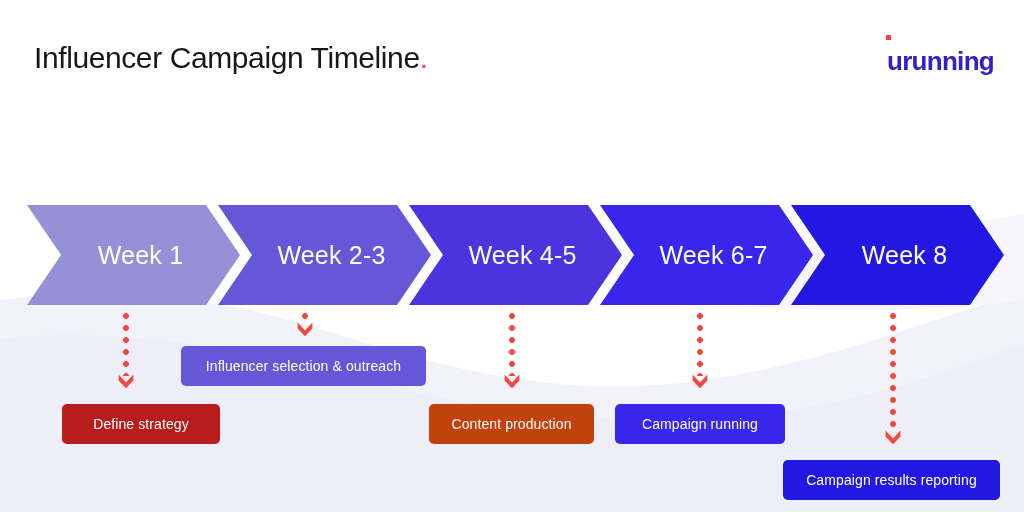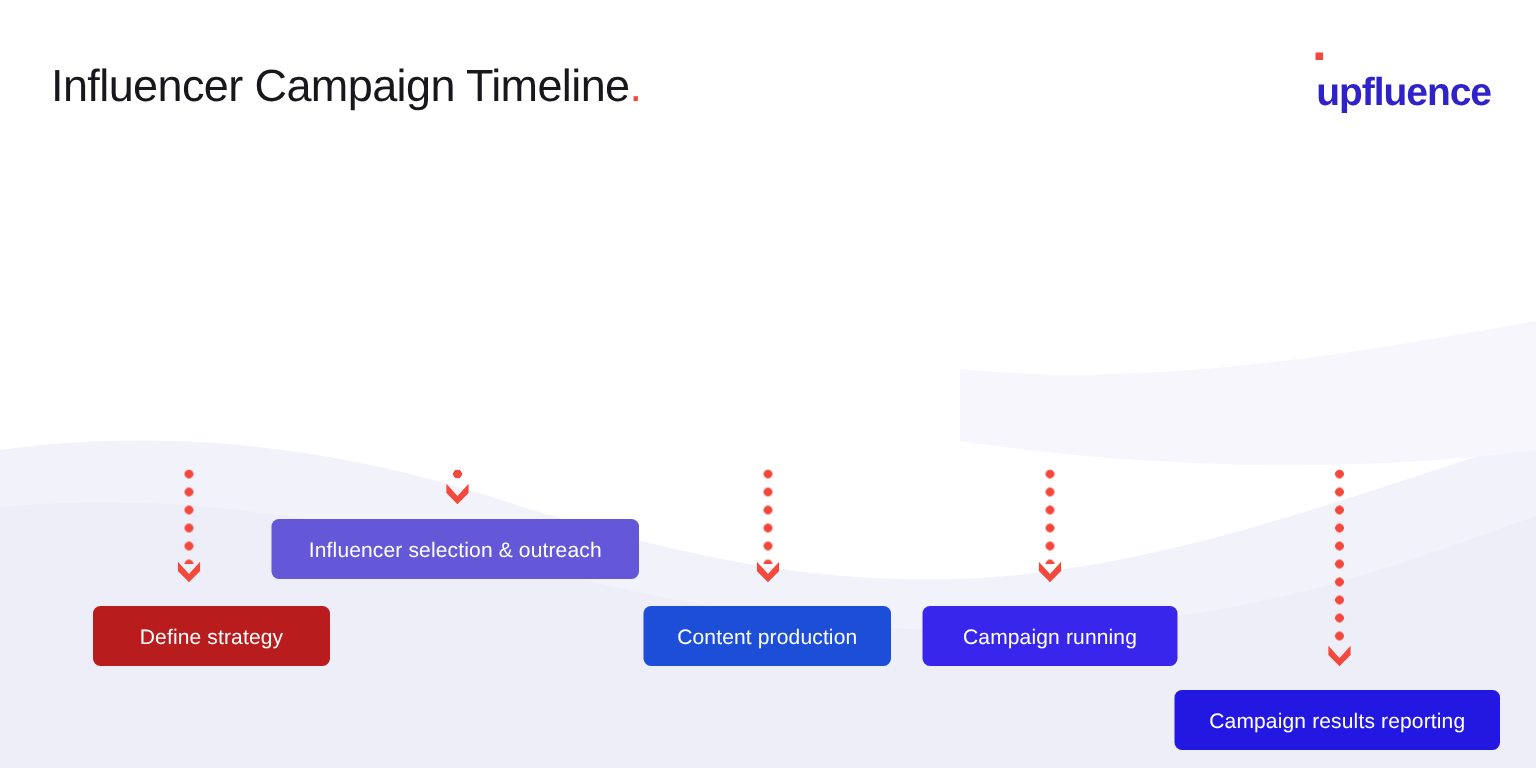--- a/index.html
+++ b/index.html
@@ -140,23 +140,45 @@
   <svg class="bg-wave-layer" viewBox="0 0 1024 512" preserveAspectRatio="none">
     <path d="M0,300 C120,284 230,300 330,332 C440,368 560,398 690,382 C810,368 930,320 1024,292 L1024,512 L0,512 Z" fill="#f2f2fa"></path>
     <path d="M0,338 C140,326 250,352 370,382 C500,414 620,430 760,414 C880,400 960,366 1024,344 L1024,512 L0,512 Z" fill="#eeeef8"></path>
     <path d="M640,246 C760,258 880,240 1024,214 L1024,300 C900,316 760,312 640,294 Z" fill="#f6f6fc"></path>
   </svg>
 
   <div class="page-title"><span>Influencer Campaign Timeline</span><span class="accent-dot">.</span></div>
 
   <div class="brand-logo">
       <span class="logo-u-wrap"><span class="logo-u-dot"></span><span>u</span></span>
-      <span>pfluence</span>
-    </div>
-
+      <span>running</span>
+    </div>
+
+  <div class="timeline">
+
+    <div class="chev" style="left:27px; width:213px; background:#9691d6;">
+      <span class="chev-label">Week 1</span>
+    </div>
+
+    <div class="chev" style="left:218px; width:213px; background:#6457d8;">
+      <span class="chev-label">Week 2-3</span>
+    </div>
+
+    <div class="chev" style="left:409px; width:213px; background:#4b34df;">
+      <span class="chev-label">Week 4-5</span>
+    </div>
+
+    <div class="chev" style="left:600px; width:213px; background:#3826ec;">
+      <span class="chev-label">Week 6-7</span>
+    </div>
+
+    <div class="chev" style="left:791px; width:213px; background:#2218e2;">
+      <span class="chev-label">Week 8</span>
+    </div>
+  </div>
 
   <div class="connector" style="left:117px; top:313px; height:76px;">
     <div class="dots"></div>
     <svg class="arrow-head" viewBox="0 0 18 16">
       <path d="M1.6,1.5 L9,9.6 L16.4,1.5 L16.4,7.6 L9,15.2 L1.6,7.6 Z" fill="#f4483c"></path>
     </svg>
   </div>
 
   <div class="connector" style="left:296px; top:313px; height:24px;">
     <div class="dots"></div>
@@ -187,21 +209,21 @@
   </div>
 
   <div class="task-box" style="left:62px; top:404px; width:158px; background:#b91c1c;">
     <span>Define strategy</span>
   </div>
 
   <div class="task-box" style="left:181px; top:346px; width:245px; background:#6457d8;">
     <span>Influencer selection &amp; outreach</span>
   </div>
 
-  <div class="task-box" style="left:429px; top:404px; width:165px; background:#1d4ed8;">
+  <div class="task-box" style="left:429px; top:404px; width:165px; background:#c2410c;">
     <span>Content production</span>
   </div>
 
   <div class="task-box" style="left:615px; top:404px; width:170px; background:#3826ec;">
     <span>Campaign running</span>
   </div>
 
   <div class="task-box" style="left:783px; top:460px; width:217px; background:#2218e2;text-align:center;">
     <span>Campaign results reporting</span>
   </div>

